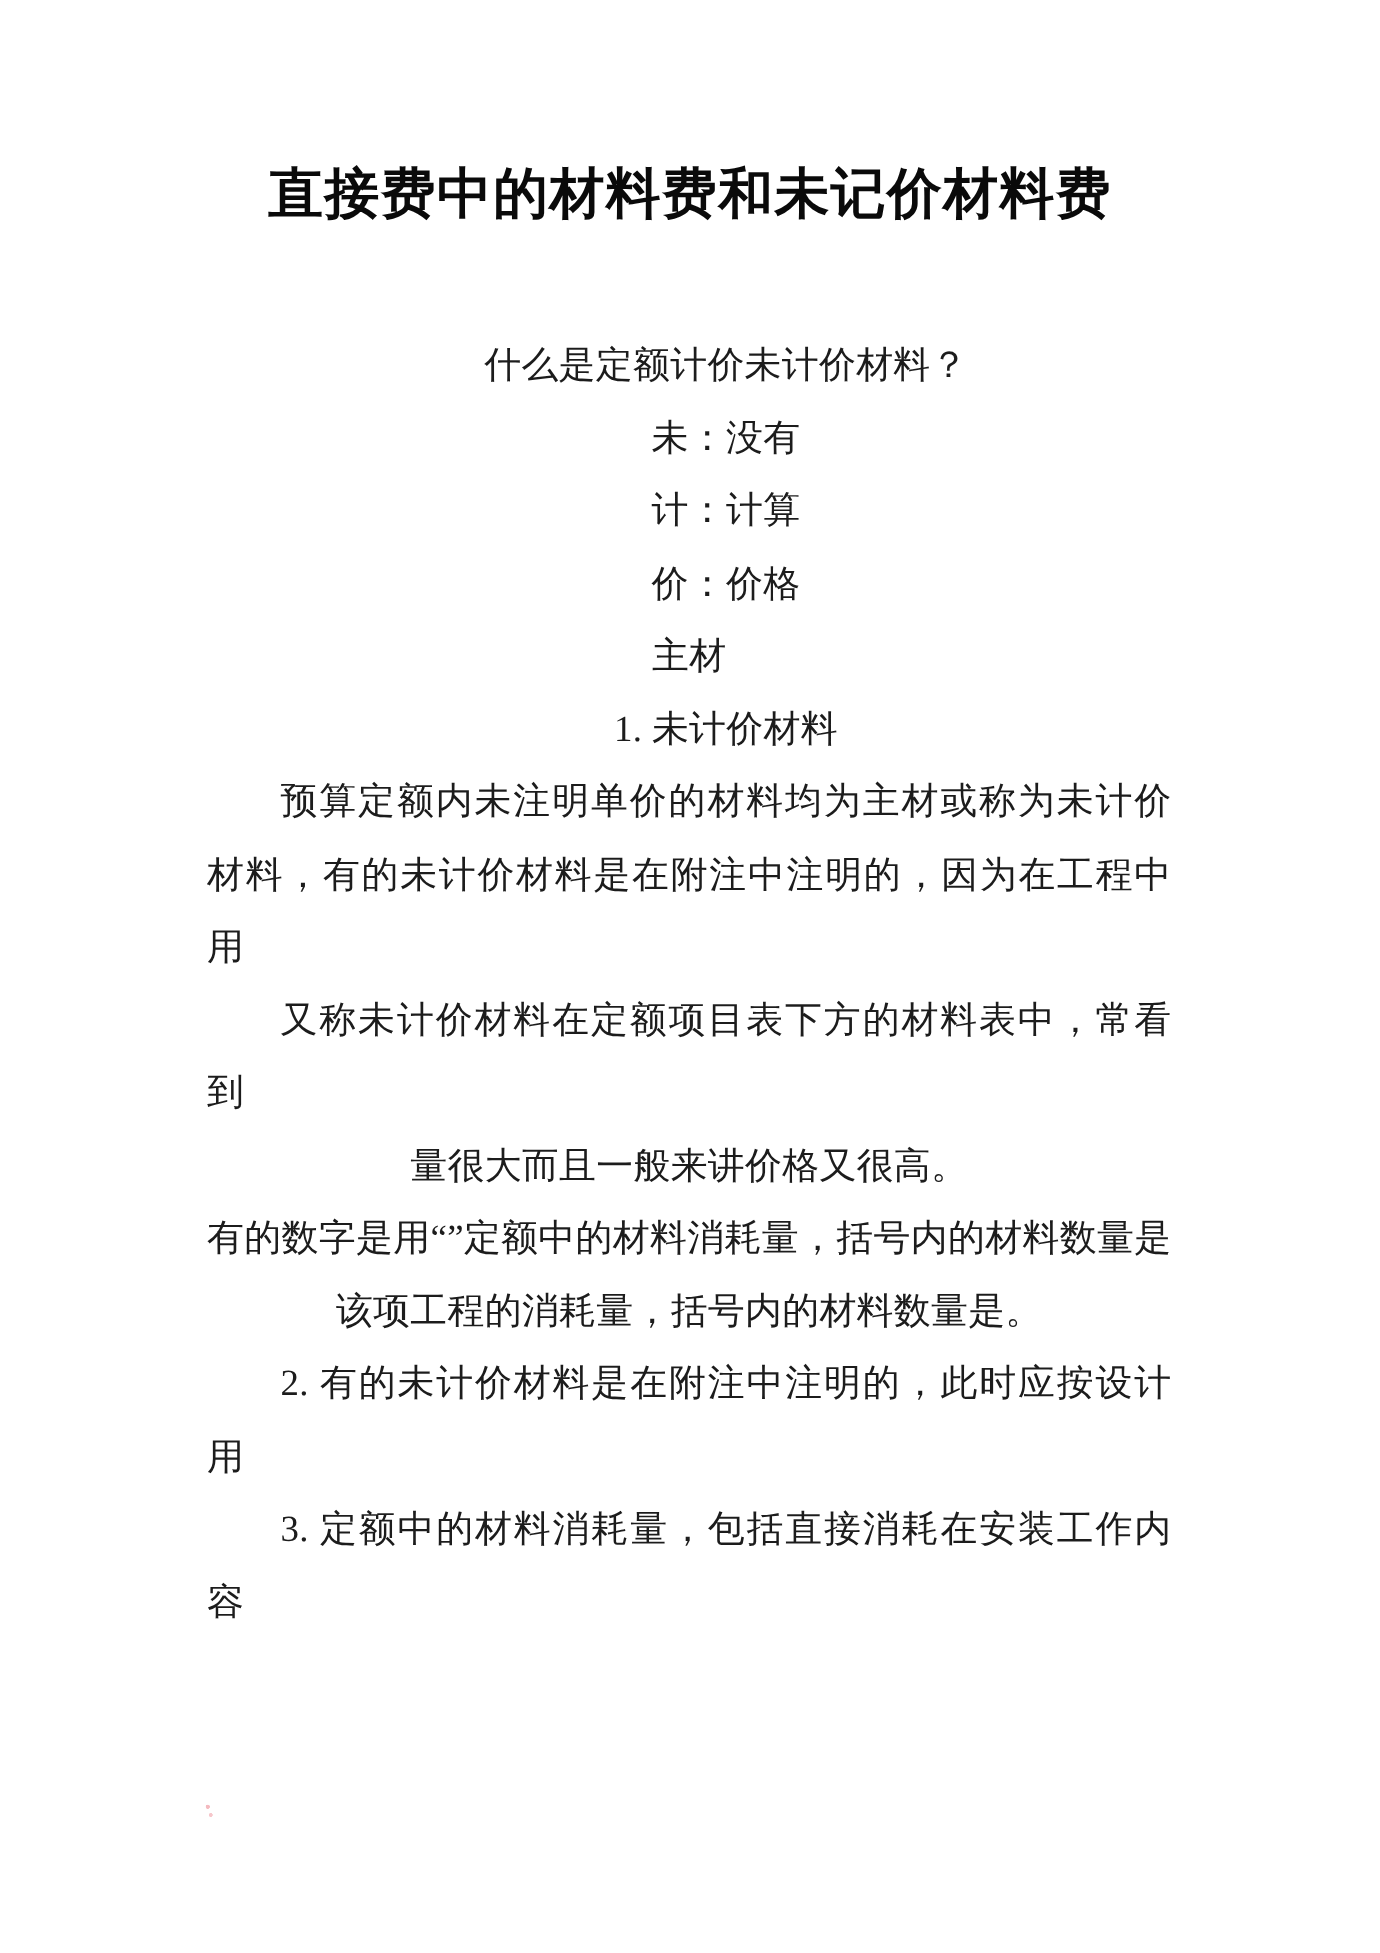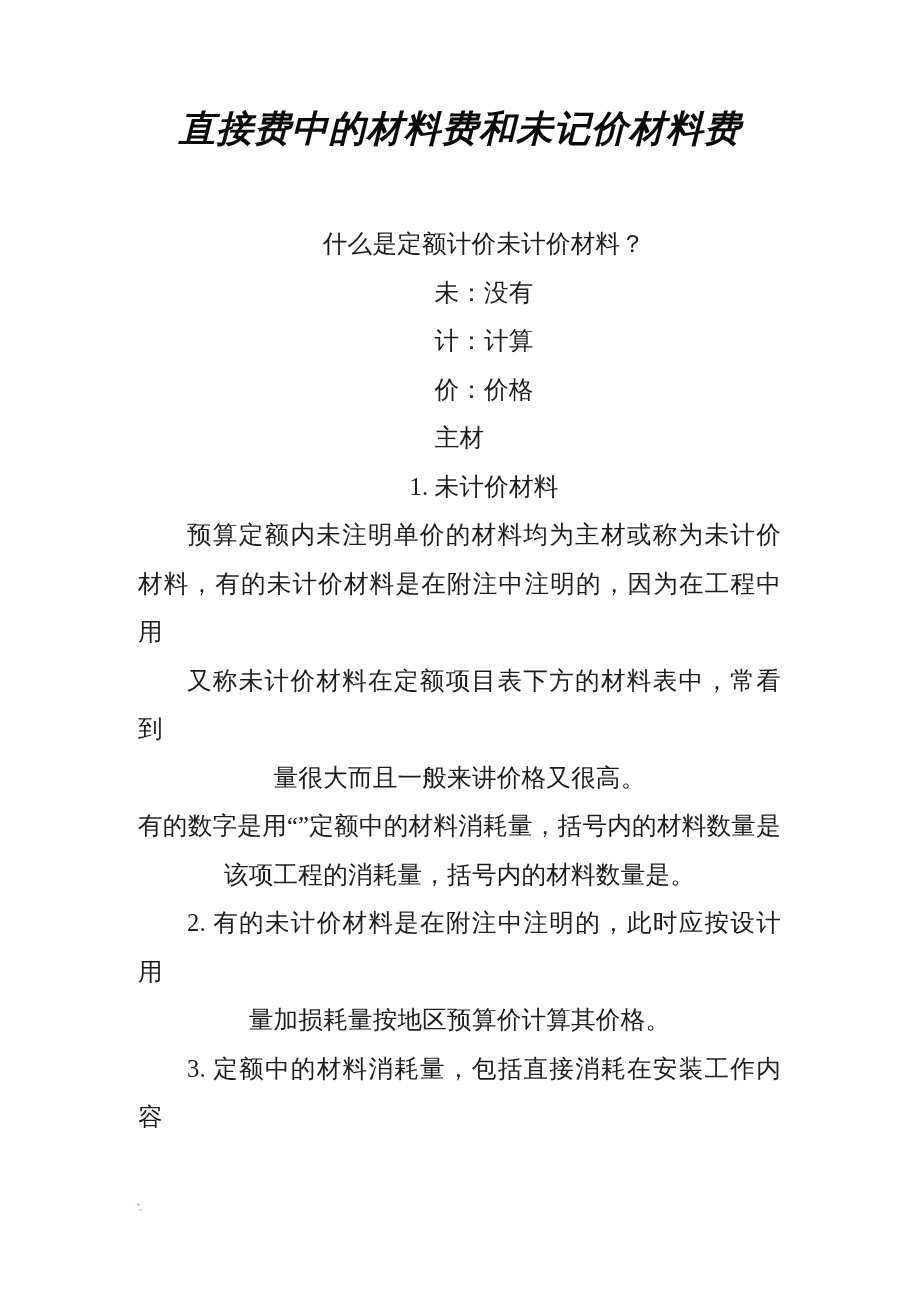--- a/index.html
+++ b/index.html
@@ -22,21 +22,20 @@
     left: 0;
     width: 920px;
     margin: 0;
     text-align: center;
     font-size: 36.5px;
     line-height: 50px;
     font-weight: 700;
     letter-spacing: 1px;
     color: #0a0a0a;
     white-space: nowrap;
-    font-style: italic;
   }
   .doc-body {
     position: absolute;
     top: 220px;
     left: 138px;
     width: 643px;
     color: #1c1c1c;
   }
   .line {
     font-size: 24.6px;
@@ -78,18 +77,17 @@
       <div class="line first">价：价格</div>
       <div class="line">主材</div>
       <div class="line first">1. 未计价材料</div>
       <div class="line first full">预算定额内未注明单价的材料均为主材或称为未计价</div>
       <div class="line full">材料，有的未计价材料是在附注中注明的，因为在工程中用</div>
       <div class="line first full">又称未计价材料在定额项目表下方的材料表中，常看到</div>
       <div class="line">量很大而且一般来讲价格又很高。</div>
       <div class="line full">有的数字是用“”定额中的材料消耗量，括号内的材料数量是</div>
       <div class="line">该项工程的消耗量，括号内的材料数量是。</div>
       <div class="line first full">2. 有的未计价材料是在附注中注明的，此时应按设计用</div>
-      <div class="line">量加损耗量按地区预算价计算其价格。</div>
       <div class="line first full">3. 定额中的材料消耗量，包括直接消耗在安装工作内容</div>
     </div>
 
   <div class="scan-artifact"></div>
 </div>
 
 </body></html>

